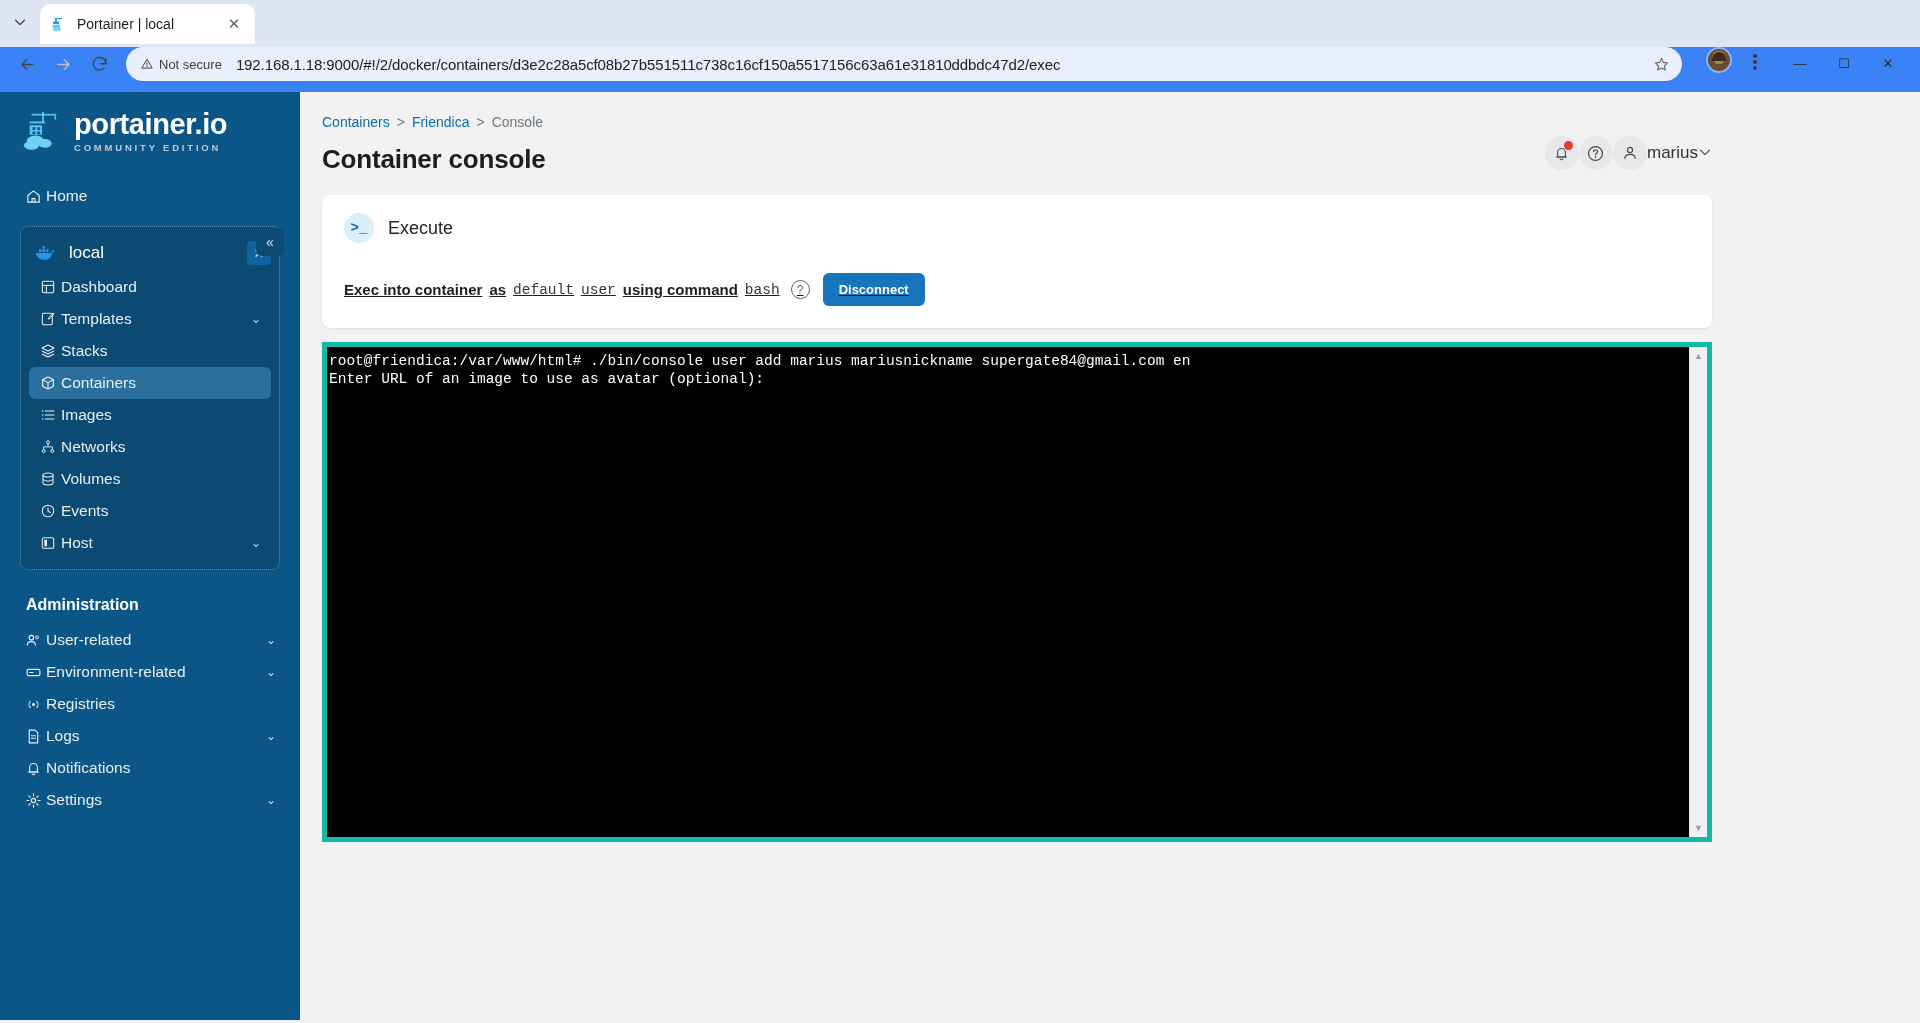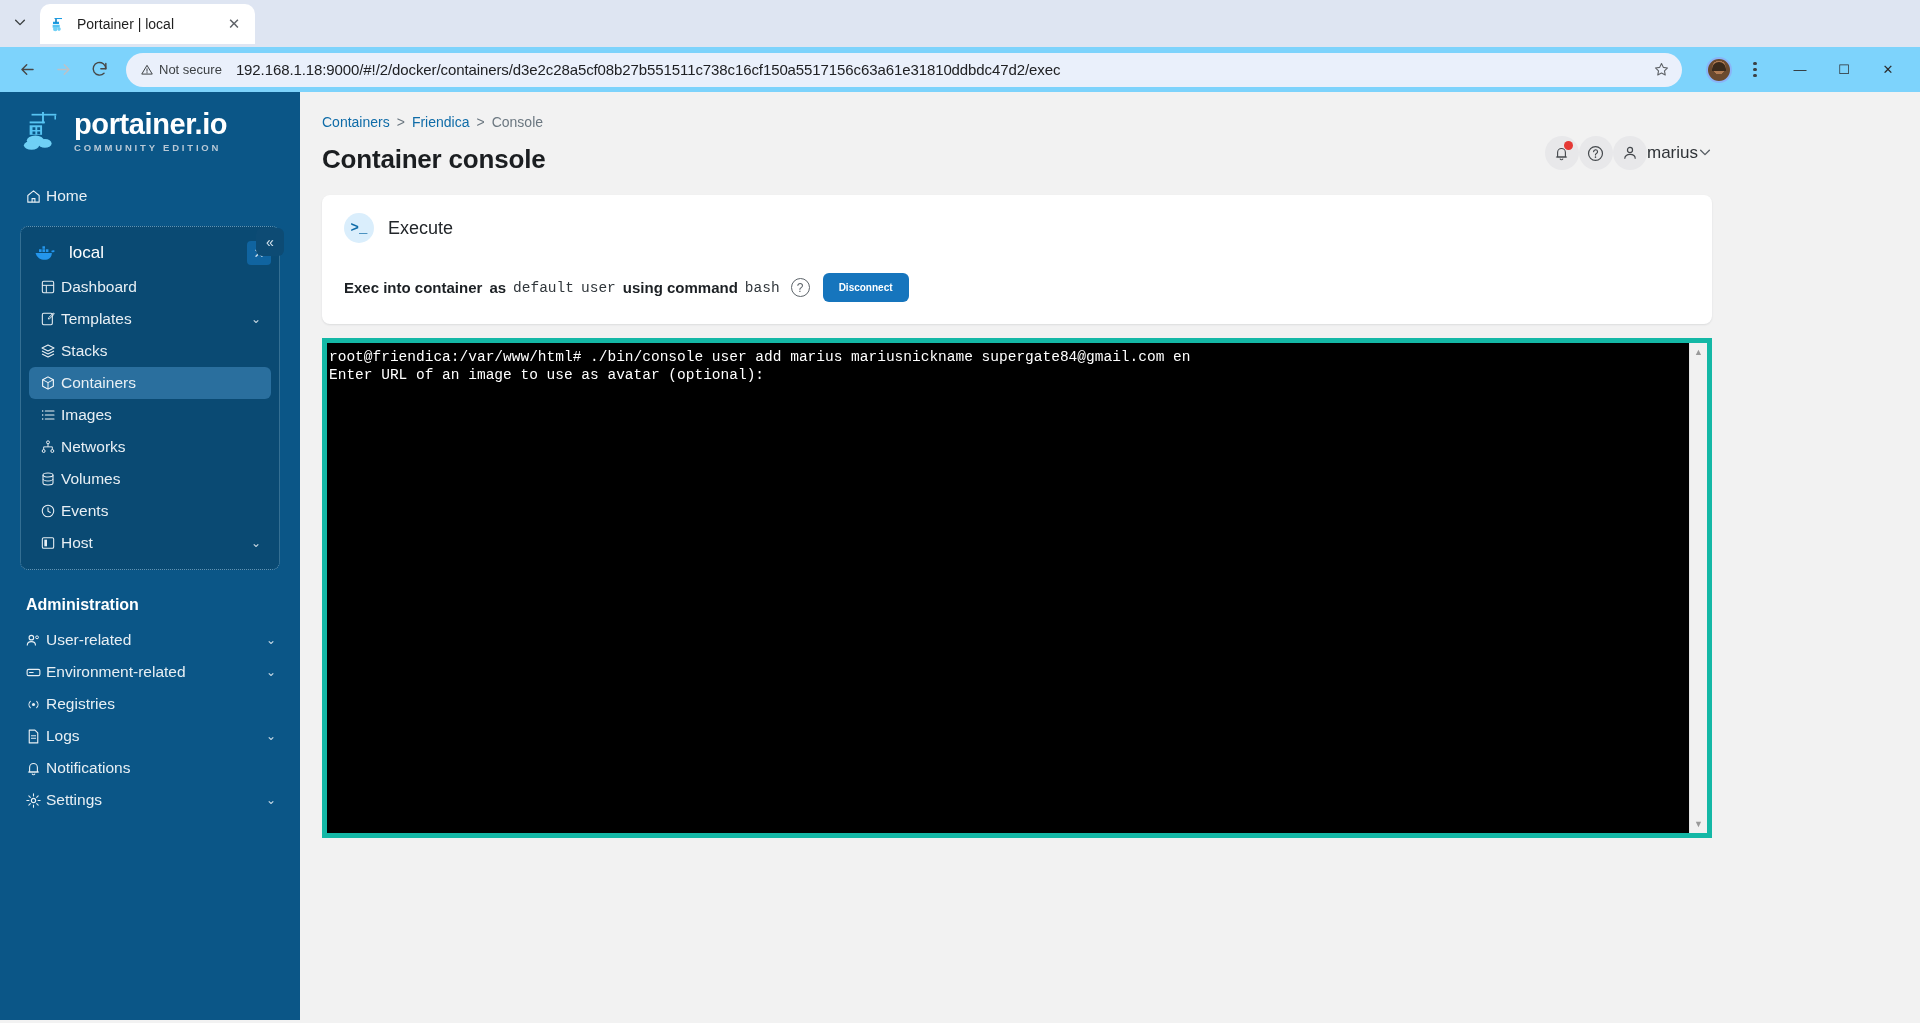--- a/index.html
+++ b/index.html
@@ -34,22 +34,22 @@
     font-size: 14px; color: #1f1f1f; white-space: nowrap;
     overflow: hidden; text-overflow: ellipsis; flex: 1;
   }
   .tab-close {
     width: 22px; height: 22px; border-radius: 50%;
     display: flex; align-items: center; justify-content: center;
     color: #5f6368; font-size: 15px; line-height: 1;
   }
 
   #toolbar {
-    height: 45px; display: flex; align-items: center;
-    padding: 0 10px; gap: 2px; background: #7dd3fc;
+    height: 45px; display: flex; 
+    padding: 0 10px; gap: 2px; background: #3b82f6;
   }
   .nav-btn {
     width: 34px; height: 34px; border-radius: 50%;
     display: flex; align-items: center; justify-content: center;
     color: #474747;
   }
   .nav-btn.disabled { color: #bdc1c6; }
   #omnibox {
     flex: 1; height: 34px; margin: 0 8px;
     background: #eaf0fb; border-radius: 18px;
@@ -186,35 +186,35 @@
   #exec-title-row { display: flex; align-items: center; gap: 14px; }
   #exec-icon {
     width: 30px; height: 30px; border-radius: 50%; background: #daeefc;
     display: flex; align-items: center; justify-content: center;
     color: #0f6ca8; font-family: "Liberation Mono", monospace;
     font-size: 14px; font-weight: 700;
   }
   #exec-title { font-size: 18px; color: #22262a; }
   #exec-line {
     display: flex; align-items: center; gap: 7px; margin-top: 30px;
-    font-size: 15px; color: #1c2024; flex-wrap: nowrap;
+    font-size: 15px; color: #1c2024; flex-wrap: nowrap; text-decoration: underline;
   }
   #exec-line .b { font-weight: 700; }
   #exec-line .mono {
     font-family: "Liberation Mono", monospace; font-size: 14.5px; color: #30363b;
   }
   #exec-help {
     width: 19px; height: 19px; border-radius: 50%;
     border: 1.4px solid #5d646a; color: #5d646a;
     display: flex; align-items: center; justify-content: center;
     font-size: 12px; margin: 0 6px 0 4px;
   }
   #disconnect-btn {
     background: #1675bd; color: #ffffff; border: none; border-radius: 6px;
-    padding: 9px 16px; font-size: 10px; font-weight: 700;
+    padding: 9px 16px; font-size: 13px; font-weight: 700;
     font-family: "Liberation Sans", sans-serif;
   }
 
   
   #terminal-wrap {
     margin: 14px 6px 0 6px; display: flex;
     border: 5px solid #14b8a6; background: #000000; height: 500px;
   }
   #terminal {
     flex: 1; background: #000000; padding: 6px 0 0 2px; overflow: hidden;

